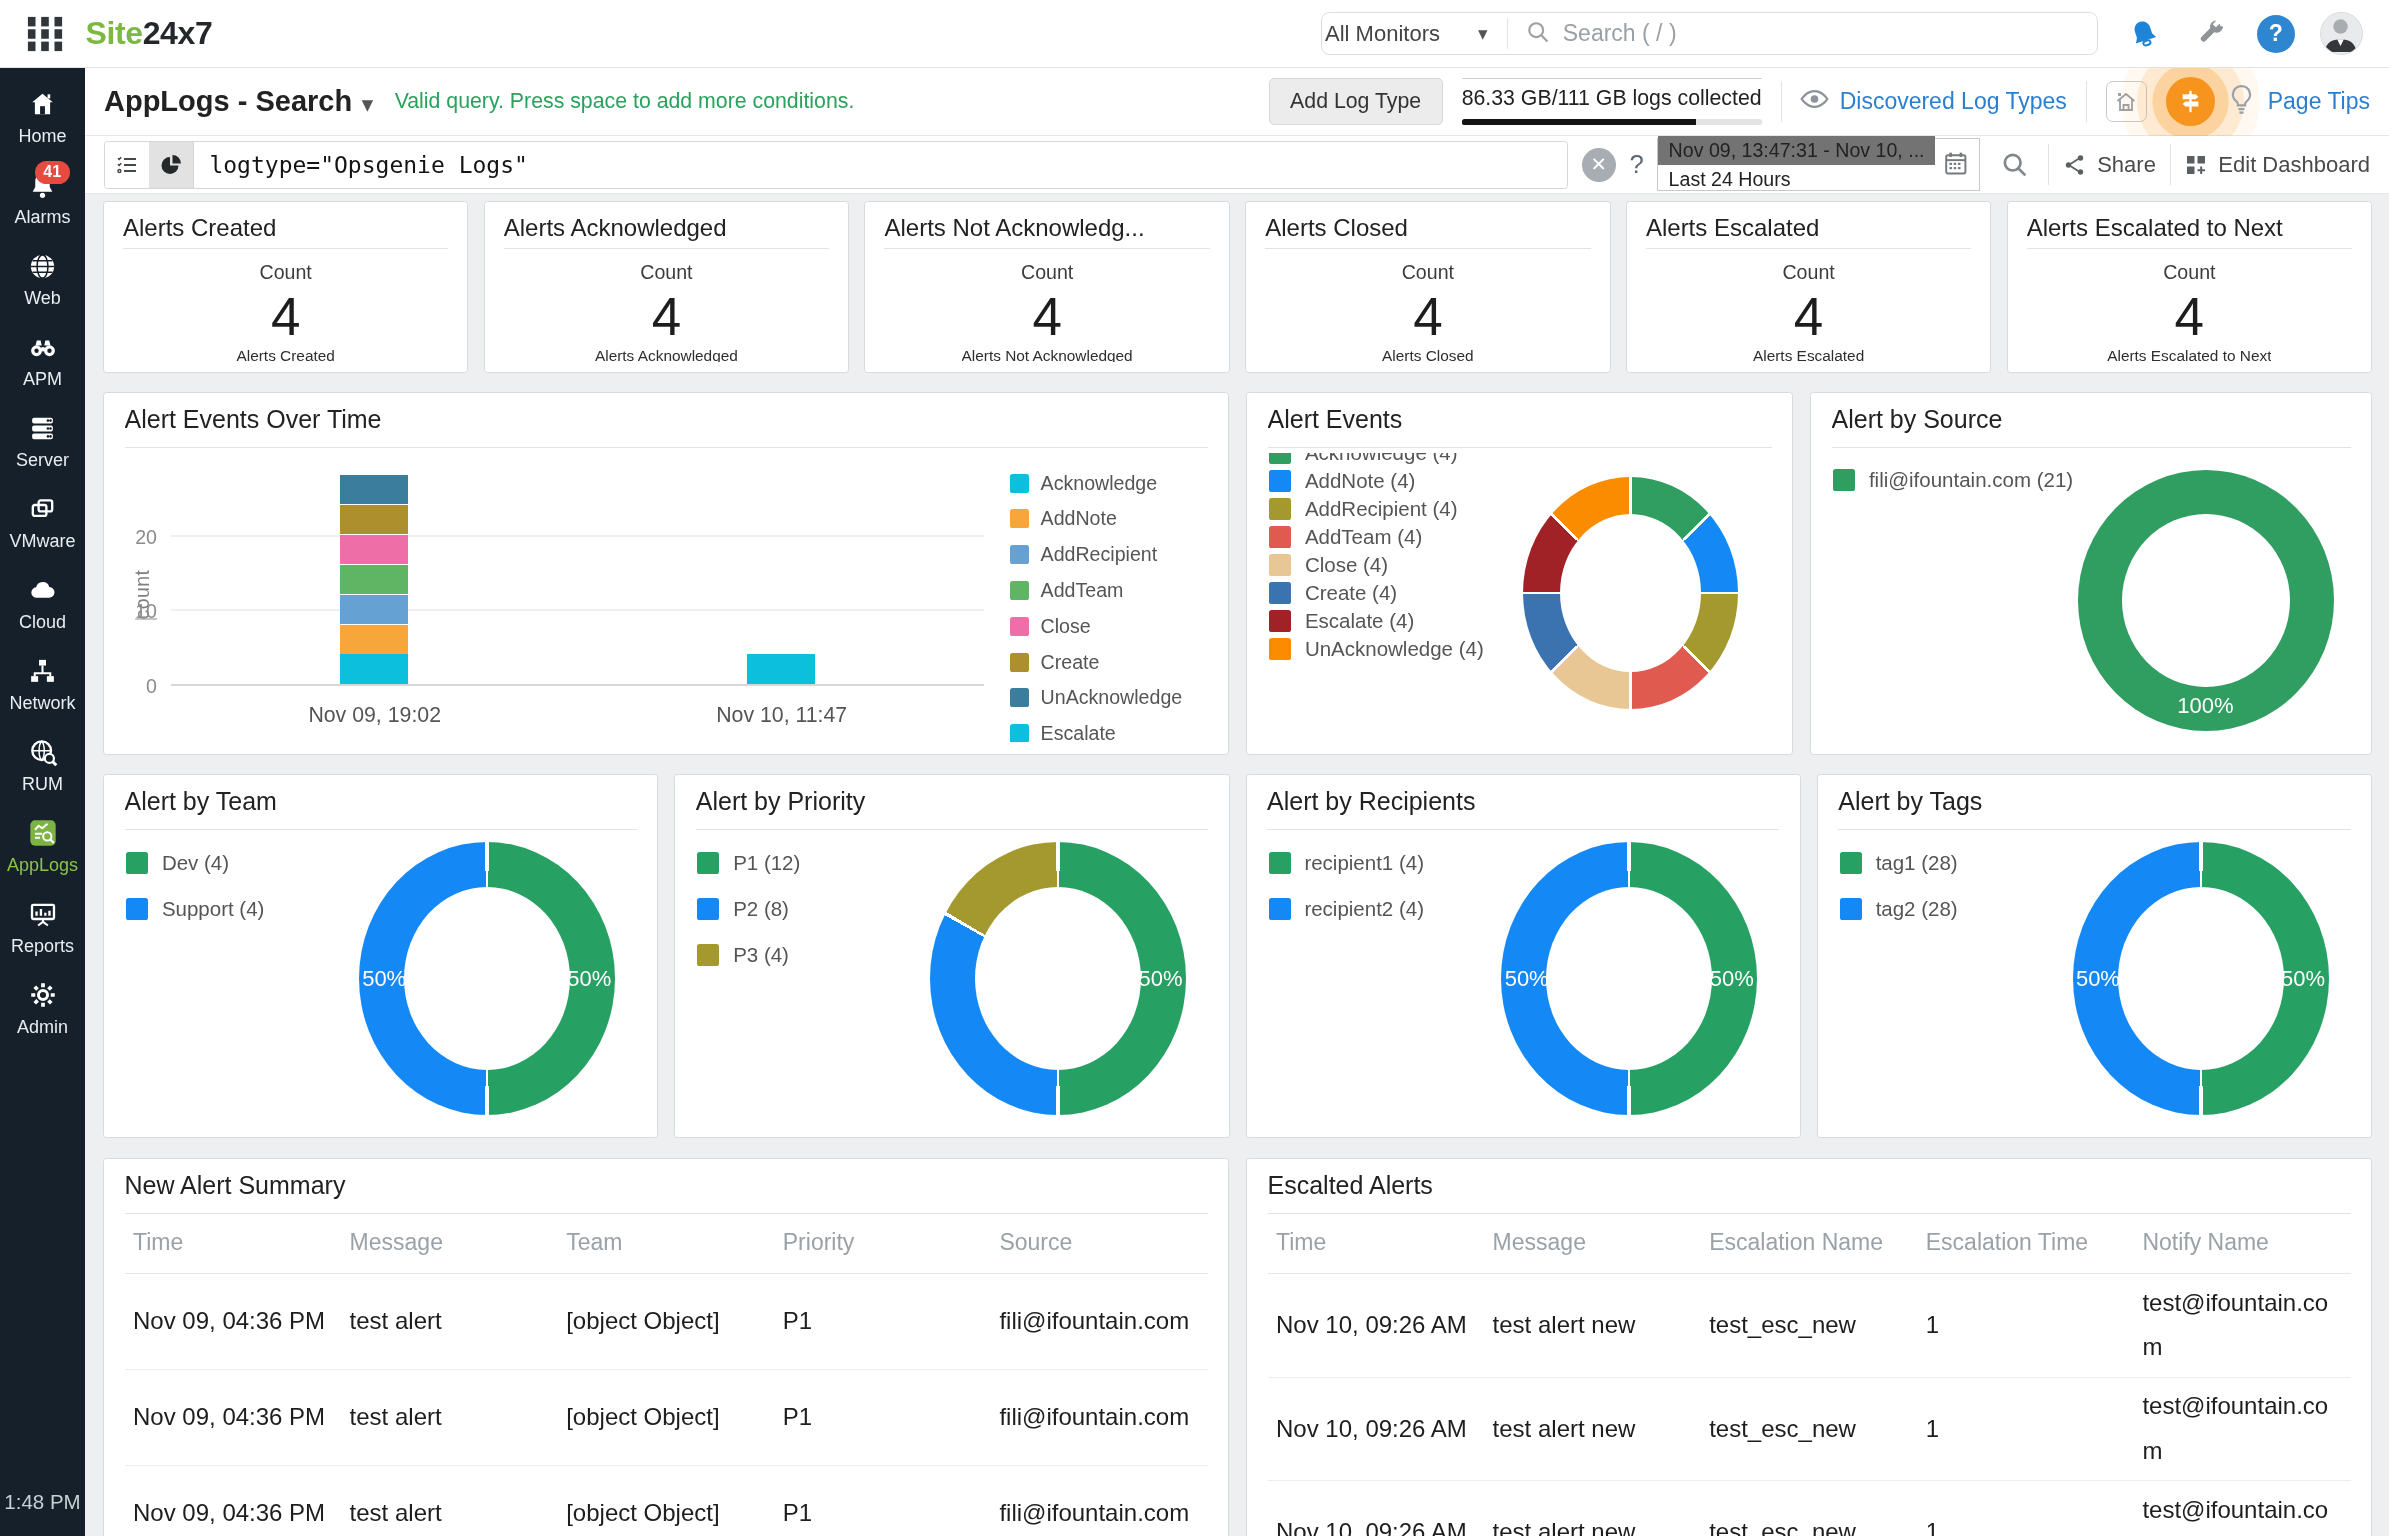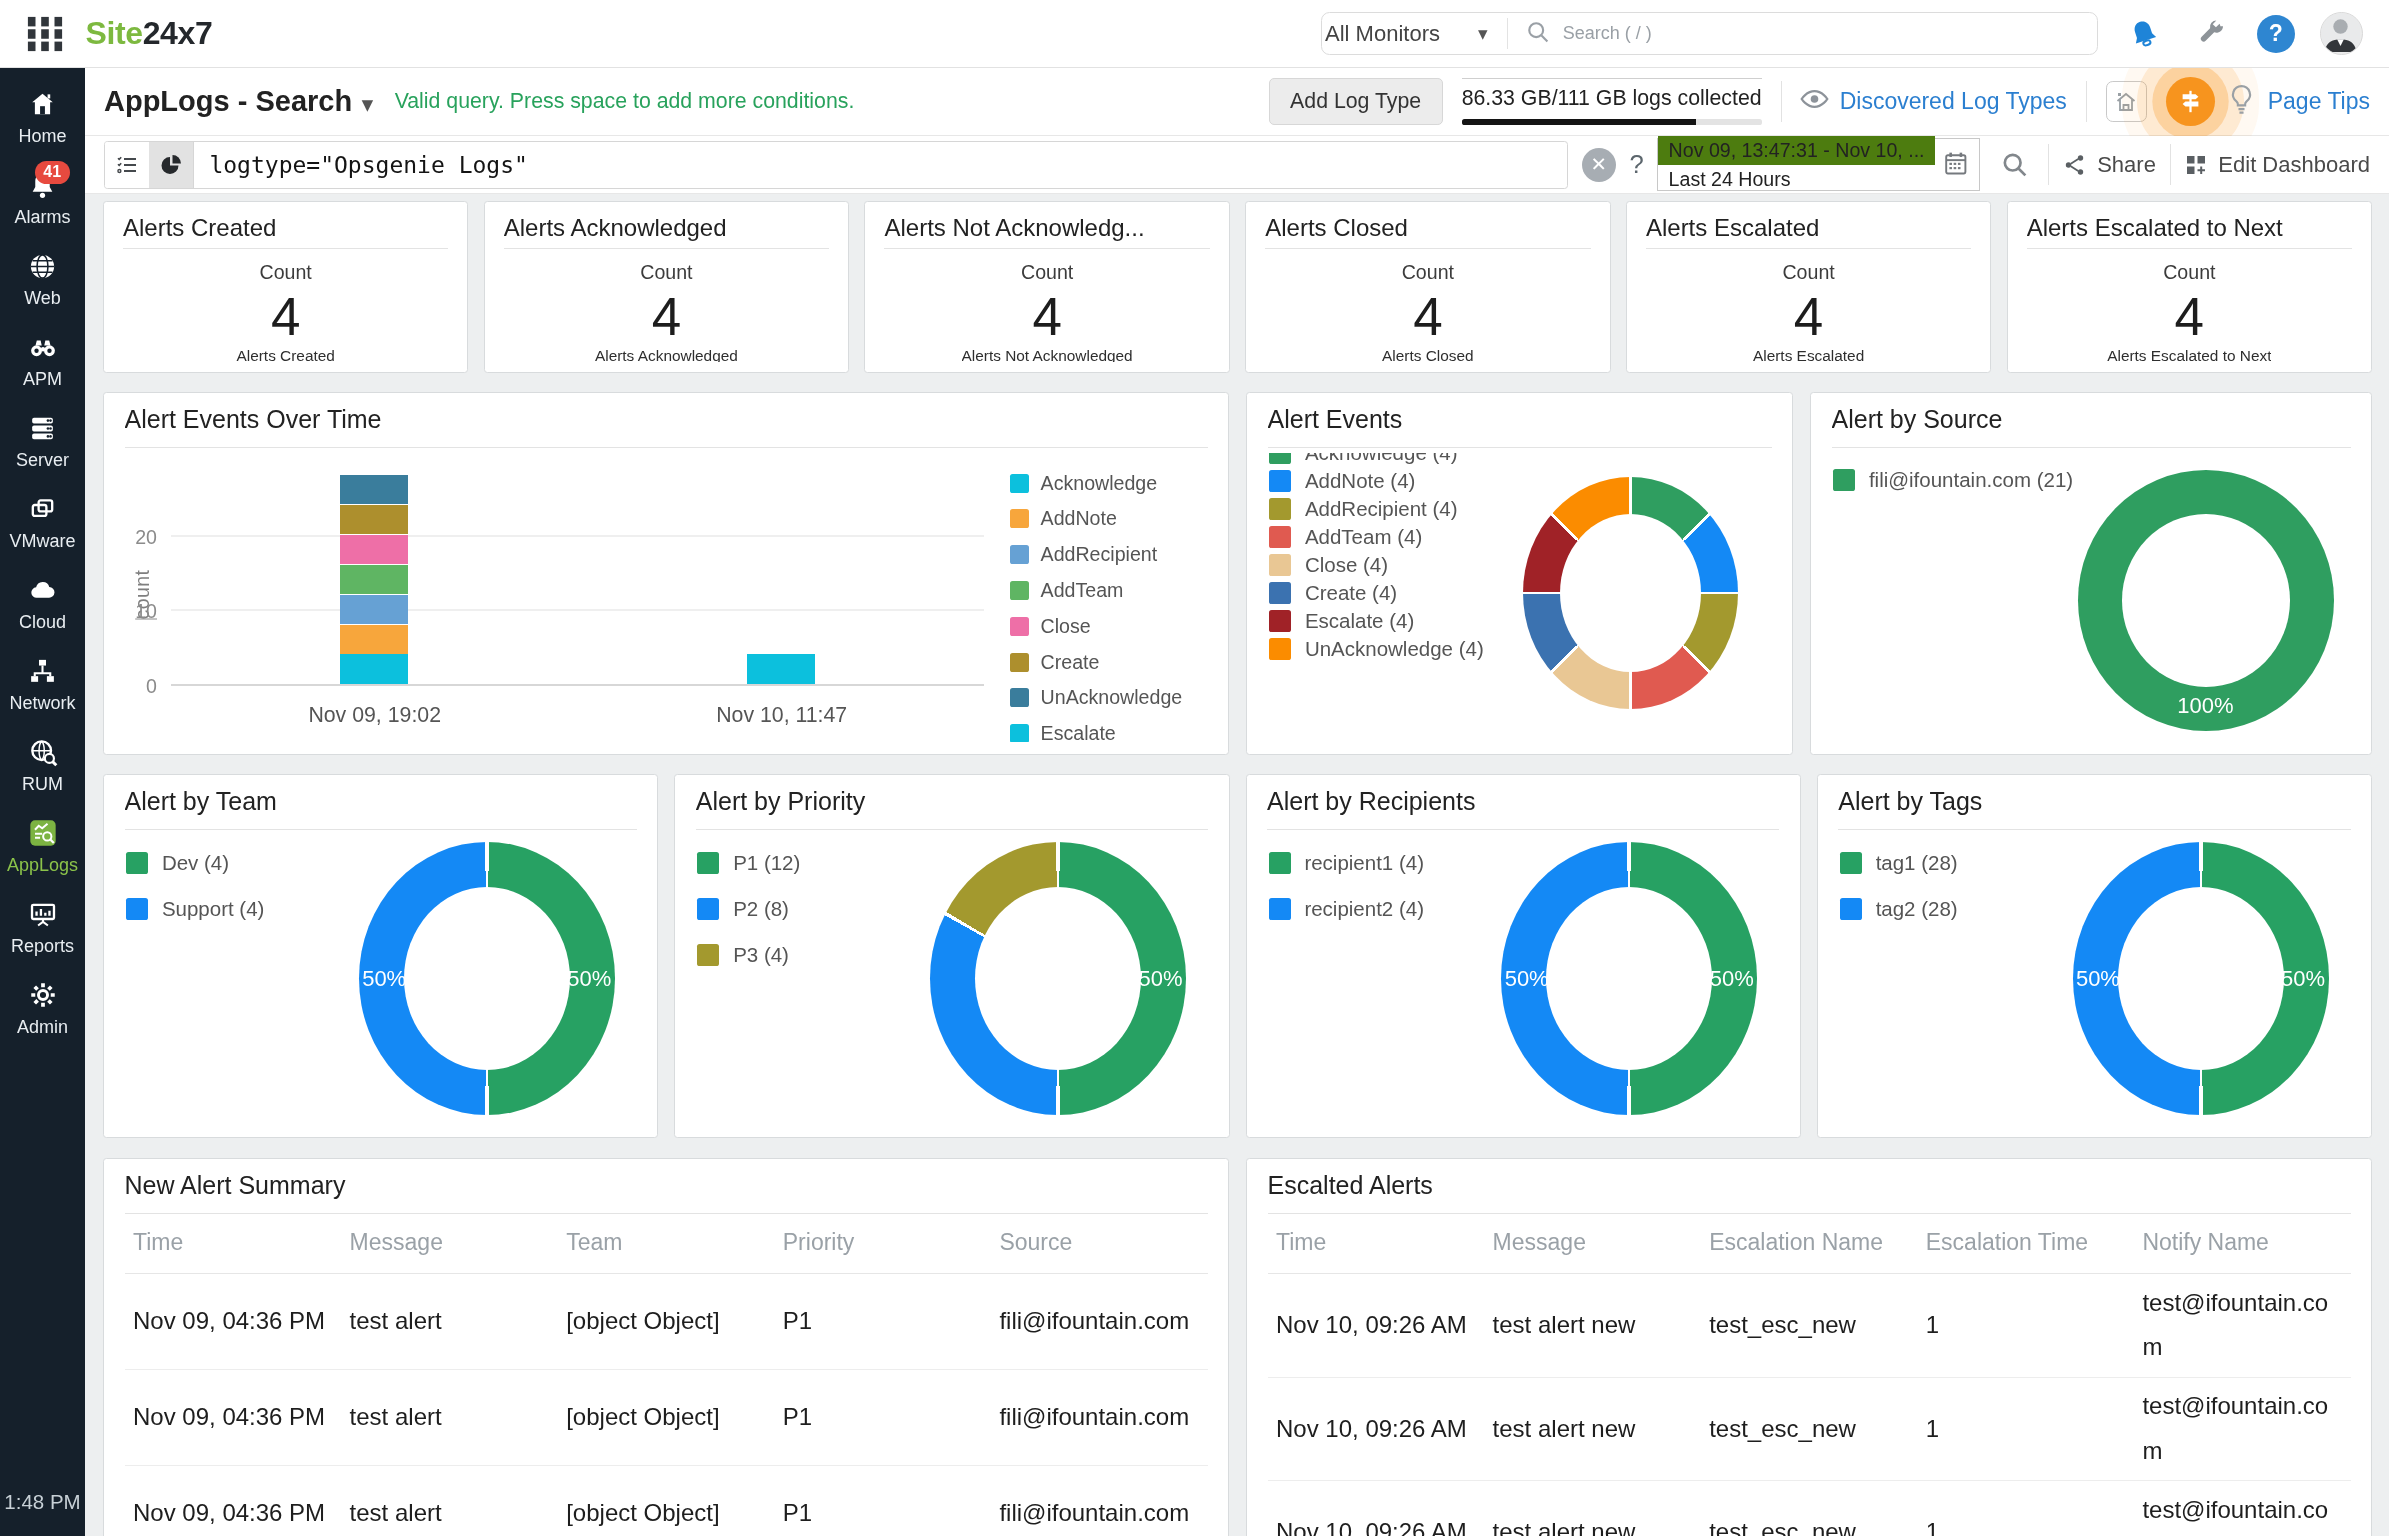--- a/index.html
+++ b/index.html
@@ -9,21 +9,21 @@
   
   .topbar{height:68px;background:#fff;border-bottom:0.9px solid #e2e2e2;display:flex;align-items:center;padding:0 25.6px;position:relative;z-index:9}
   .gridicon{margin-right:22px;display:flex;align-items:center}
   .logo{font-size:32px;font-weight:bold;letter-spacing:-0.4px;white-space:nowrap}
   .logo .g{color:#7db940}.logo .d{color:#24282c}
   .topbar-right{margin-left:auto;display:flex;align-items:center;gap:25.6px}
   .searchbox{display:flex;align-items:center;height:43px;border:1.7px solid #dcdcdc;border-radius:8.5px;padding:0 3px;width:777px;background:#fff}
   .monitors{display:flex;align-items:center;gap:38px;font-size:22px;color:#444;padding-right:19px;cursor:pointer;white-space:nowrap}
   .caret{font-size:19px;color:#555}
   .sb-div{width:1.7px;height:31px;background:#e3e3e3;margin-right:17px}
-  .ph{color:#9aa0a6;font-size:18px;margin-left:12px;white-space:nowrap}
+  .ph{color:#9aa0a6;font-size:23px;margin-left:12px;white-space:nowrap}
   .tb-ic{width:41px;height:41px;display:flex;align-items:center;justify-content:center;cursor:pointer}
   .helpcirc{width:38px;height:38px;border-radius:50%;background:#2e86d1;color:#fff;font-size:23px;font-weight:bold;display:flex;align-items:center;justify-content:center;cursor:pointer}
   .avatar{width:43px;height:43px;border-radius:50%;border:1.7px solid #d9d9d9;overflow:hidden;background:#ececec;cursor:pointer}
 
   
   .shell{display:flex;height:1468px}
   .sidebar{width:85px;background:#15202b;display:flex;flex-direction:column;align-items:center;padding-top:8.5px;position:relative;flex:none}
   .s-item{height:81px;width:100%;display:flex;flex-direction:column;align-items:center;justify-content:center;cursor:pointer;position:relative}
   .s-item .ic{height:34px;display:flex;align-items:center;justify-content:center}
   .s-item .lbl{font-size:18px;color:#e8edf1;margin-top:4.3px}
@@ -55,21 +55,21 @@
   .row2{height:58px;display:flex;align-items:center;gap:13.7px;padding:0 19px;border-bottom:0.9px solid #e7e7e7;background:#fff}
   .querybox{flex:1;display:flex;align-items:center;height:48px;border:1.7px solid #d6d6d6;border-radius:3.4px;background:#fff;overflow:hidden}
   .qtoggle{display:flex;height:100%;border-right:1.7px solid #d6d6d6;flex:none}
   .qbtn{width:44px;display:flex;align-items:center;justify-content:center;cursor:pointer;background:#fff}
   .qbtn.sel{background:#e2e2e2}
   .qtext{font-family:"DejaVu Sans Mono","Liberation Mono",monospace;font-size:23px;color:#141414;padding-left:15.4px;white-space:nowrap}
   .xcirc{width:34px;height:34px;border-radius:50%;background:#a7adb3;color:#fff;font-size:19.6px;display:flex;align-items:center;justify-content:center;cursor:pointer;flex:none}
   .qhelp{font-size:25.6px;color:#5c666d;cursor:pointer}
   .datebox{display:flex;align-items:center;border:0.9px solid #c8c8c8;background:#fff;height:53px;padding:0 10.2px 0 0;cursor:pointer;flex:none}
   .dlines{display:flex;flex-direction:column;min-width:247px}
-  .dlines .l1{background:#4d7c0f;font-size:19.6px;color:#222;padding:3.4px 10.2px;white-space:nowrap}
+  .dlines .l1{background:#737373;font-size:19.6px;color:#222;padding:3.4px 10.2px;white-space:nowrap}
   .dlines .l2{font-size:19.6px;color:#222;padding:2.6px 10.2px;white-space:nowrap}
   .tool{display:flex;align-items:center;gap:10.2px;font-size:22px;color:#4a4a4a;cursor:pointer;white-space:nowrap}
 
   
   .content{flex:1;background:#edeff0;padding:6.8px 17px 0 18px;overflow:hidden}
   .cards{display:flex;gap:15.4px;height:172px;margin-bottom:19px}
   .card{flex:1;background:#fff;border:0.9px solid #d8dbdd;border-radius:3.4px;padding:12px 19px 10.2px;display:flex;flex-direction:column;align-items:center;min-width:0}
   .card .t{align-self:stretch;font-size:24px;color:#222;padding-bottom:12px;border-bottom:0.9px solid #e3e3e3;white-space:nowrap;overflow:hidden}
   .card .cl{margin-top:12px;font-size:19.6px;color:#3c3c3c}
   .card .v{font-size:53px;color:#1d1d1d;margin-top:1.7px}

